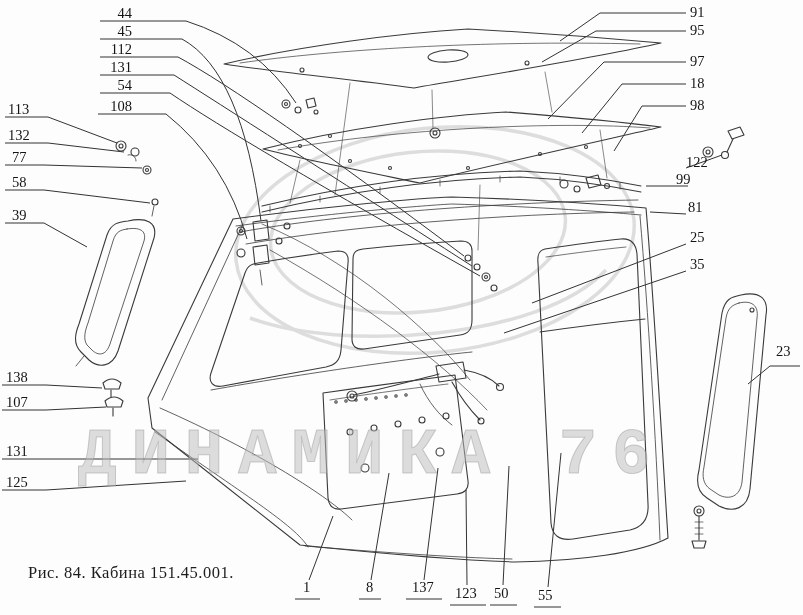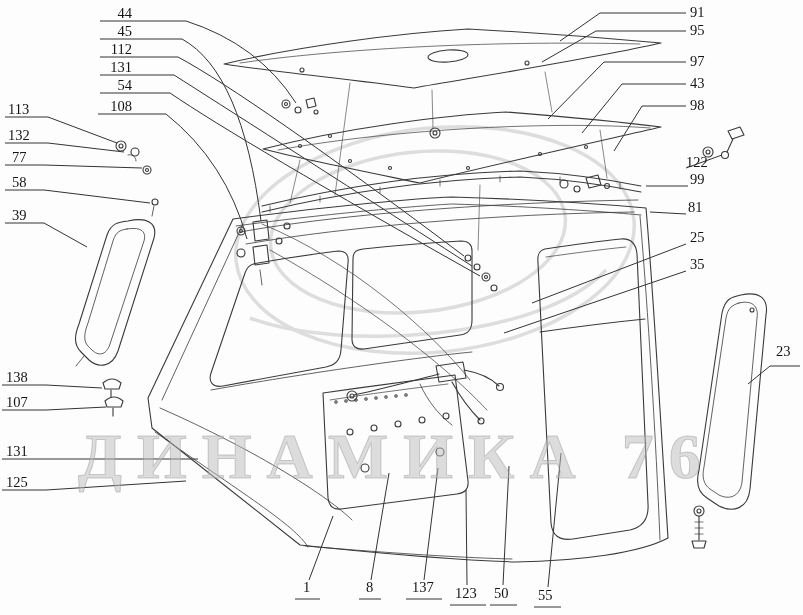--- a/index.html
+++ b/index.html
@@ -9,21 +9,21 @@
     font-family:"Liberation Serif", serif;
   }
   svg.diagram { position:absolute; left:0; top:0; }
   .co {
     position:absolute; font-size:14.5px;
     color:#141414; line-height:1; white-space:nowrap;
   }
   .co.ra { text-align:right; }
   .watermark {
     position:absolute; left:78px; top:420px;
-    font-family:Liberation Serif, serif; font-weight:bold;
+    font-family:Liberation Mono, monospace; font-weight:bold;
     font-size:64px; letter-spacing:15px; white-space:nowrap;
     color:rgba(188,188,188,0.5);
     -webkit-text-stroke:1px rgba(150,150,150,0.45);
     pointer-events:none;
   }
   .caption {
     position:absolute; left:28px; top:563px;
     font-size:16.5px; color:#1c1c1c; letter-spacing:0.5px;
   }
 </style>
@@ -246,30 +246,31 @@
   <div class="co" style="left:12px;top:175px">58</div>
   <div class="co" style="left:12px;top:208px">39</div>
   <div class="co" style="left:6px;top:370px">138</div>
   <div class="co" style="left:6px;top:395px">107</div>
   <div class="co" style="left:6px;top:444px">131</div>
   <div class="co" style="left:6px;top:475px">125</div>
 
   <div class="co" style="left:690px;top:5px">91</div>
   <div class="co" style="left:690px;top:23px">95</div>
   <div class="co" style="left:690px;top:54px">97</div>
-  <div class="co" style="left:690px;top:76px">43</div>
+  <div class="co" style="left:690px;top:76px">18</div>
   <div class="co" style="left:690px;top:98px">98</div>
   <div class="co" style="left:686px;top:155px">122</div>
-  <div class="co" style="left:690px;top:172px">99</div>
+  <div class="co" style="left:676px;top:172px">99</div>
   <div class="co" style="left:688px;top:200px">81</div>
   <div class="co" style="left:690px;top:230px">25</div>
   <div class="co" style="left:690px;top:257px">35</div>
   <div class="co" style="left:776px;top:344px">23</div>
 
   <div class="co" style="left:303px;top:580px">1</div>
   <div class="co" style="left:366px;top:580px">8</div>
   <div class="co" style="left:412px;top:580px">137</div>
   <div class="co" style="left:455px;top:586px">123</div>
   <div class="co" style="left:494px;top:586px">50</div>
   <div class="co" style="left:538px;top:588px">55</div>
 
+  <div class="caption">Рис. 84. Кабина 151.45.001.</div>
 
 </div>
 
 </body></html>

